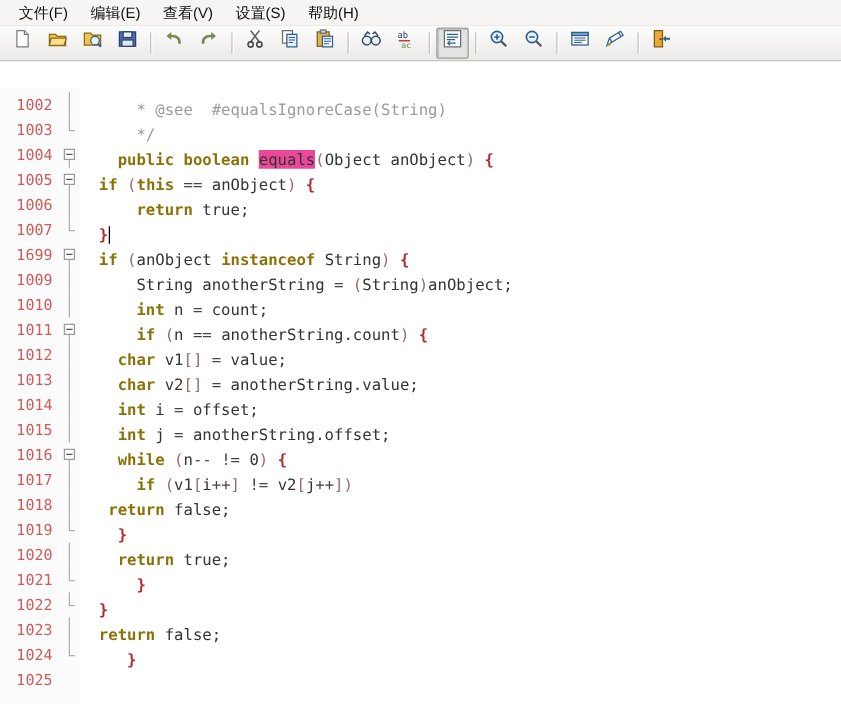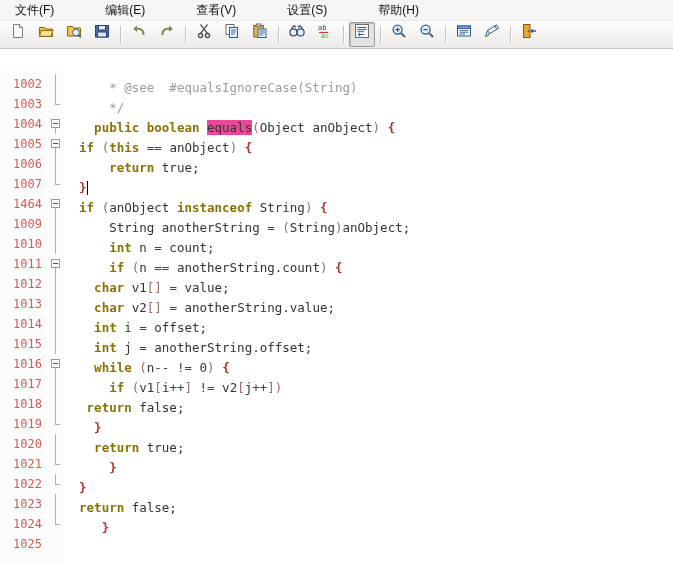--- a/index.html
+++ b/index.html
@@ -41,21 +41,21 @@
     width:29px;height:21px;margin-left:1px;
     border:1px solid #b9b4af;border-top:none;
     border-radius:0 0 3px 3px;
     background:linear-gradient(to bottom,#d8d4d0 0%,#b9b4af 100%);
     box-shadow:0 0 0 1px rgba(255,255,255,.35) inset;
   }
 
   
   .menubar{
     height:20px;background:#f6f5f3;border-bottom:1px solid #eceae7;
-    display:flex;align-items:center;padding-left:6px;gap:33px;
+    display:flex;align-items:center;padding-left:6px;
   }
   .menu-item{
     font-size:12px;color:#111;padding:2px 9px;white-space:nowrap;cursor:default;
   }
 
   
   .toolbar{
     height:27px;
     background:linear-gradient(to bottom,#fdfdfd 0%,#f3f2f0 55%,#eceae7 100%);
     border-bottom:1px solid #c8c4bf;
@@ -305,21 +305,21 @@
   </div>
 
   <div class="editor">
     <div class="gutter">
         <div class="ln">1002</div>
         <div class="ln">1003</div>
         <div class="ln">1004</div>
         <div class="ln">1005</div>
         <div class="ln">1006</div>
         <div class="ln">1007</div>
-        <div class="ln">1464</div>
+        <div class="ln">1699</div>
         <div class="ln">1009</div>
         <div class="ln">1010</div>
         <div class="ln">1011</div>
         <div class="ln">1012</div>
         <div class="ln">1013</div>
         <div class="ln">1014</div>
         <div class="ln">1015</div>
         <div class="ln">1016</div>
         <div class="ln">1017</div>
         <div class="ln">1018</div>

